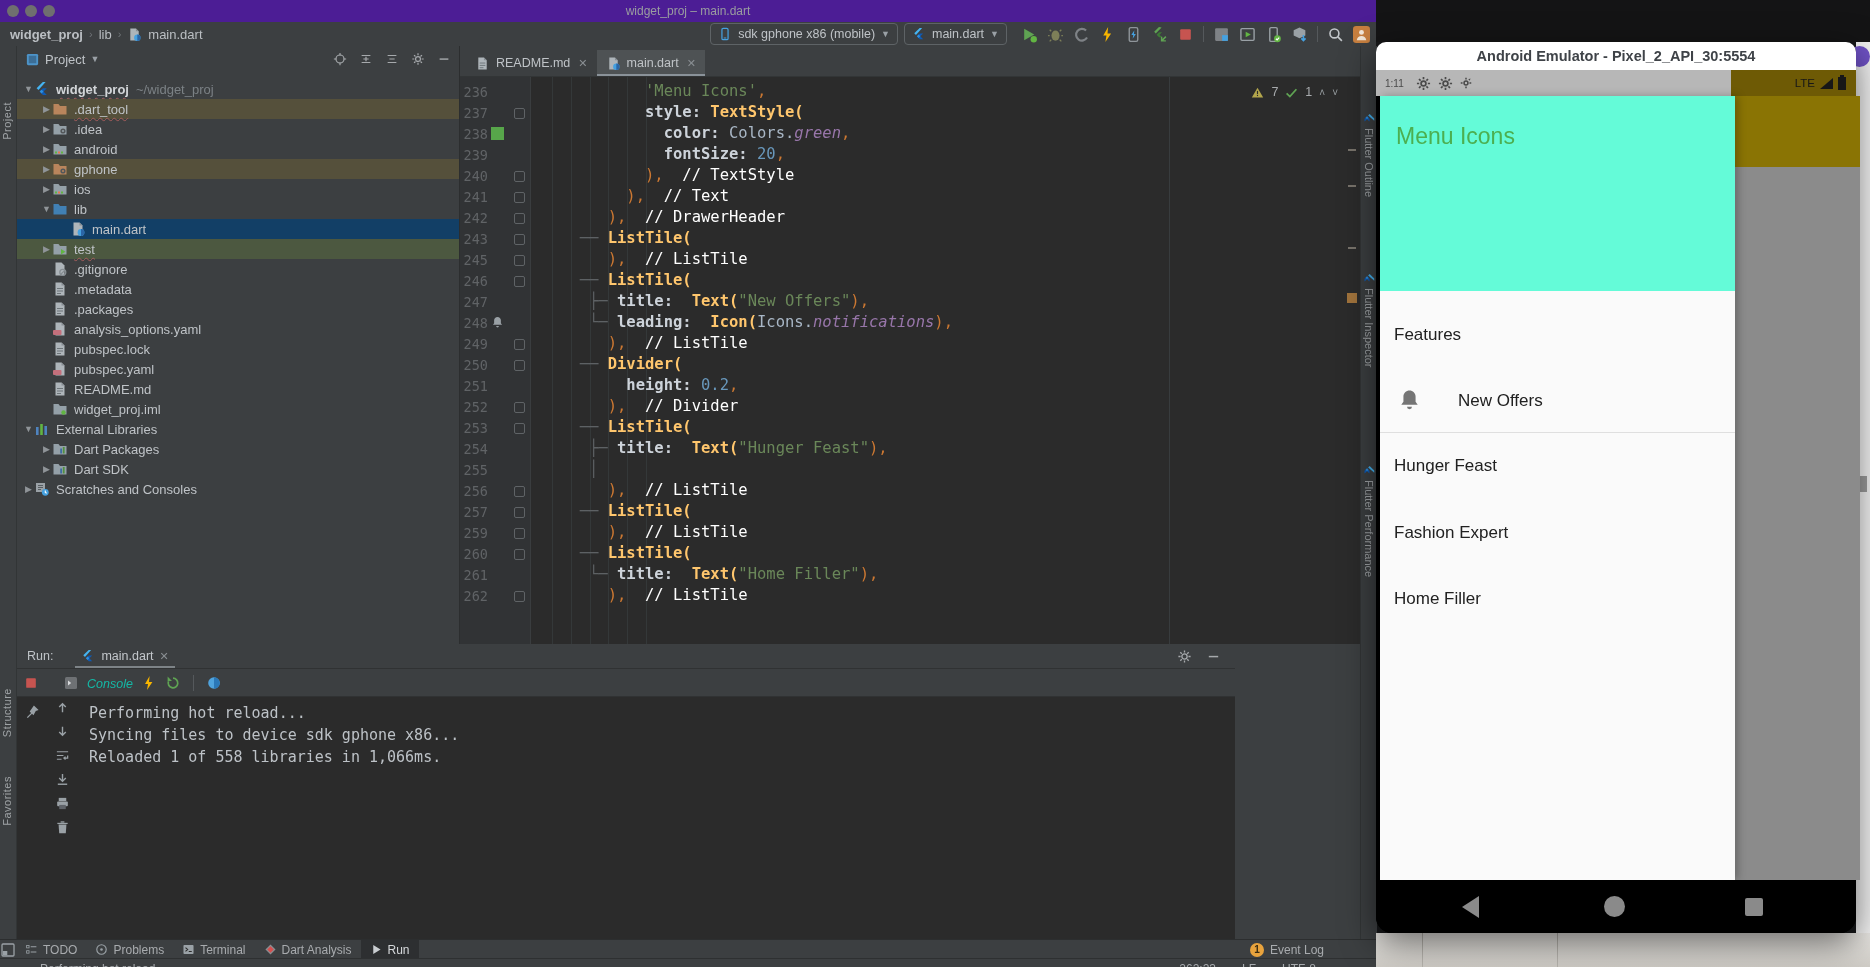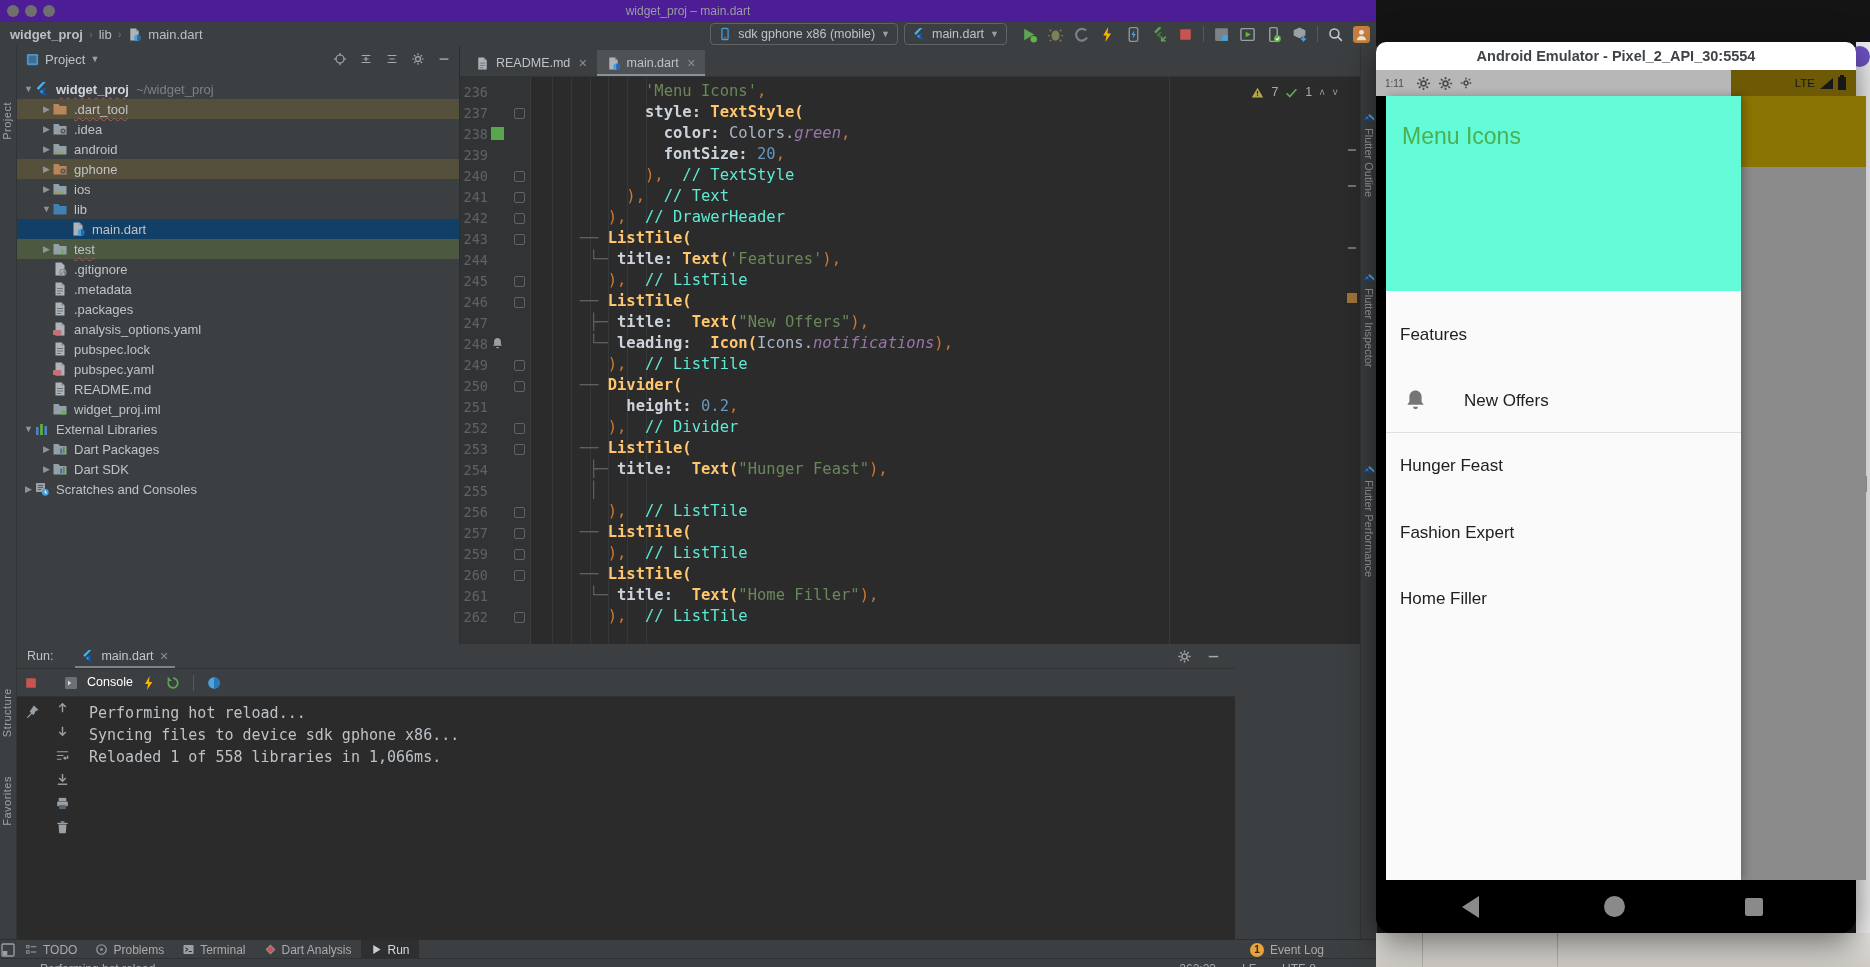--- a/index.html
+++ b/index.html
@@ -69,41 +69,41 @@
   #marginline{position:absolute;left:709px;top:0;width:1px;height:567px;background:#383c3e;}
   #code{position:absolute;left:0;top:4px;width:880px;}
   .cline{height:21px;display:flex;align-items:center;}
   .cline .ln{width:28px;flex:0 0 28px;text-align:right;color:#606366;font-family:"DejaVu Sans Mono",monospace;font-size:13.5px;}
   .cline .gslot{width:42px;flex:0 0 42px;height:21px;position:relative;}
   .cline pre{margin:0;font-family:"DejaVu Sans Mono",monospace;font-size:15.5px;line-height:21px;color:#a9b7c6;padding-left:3px;}
   .foldo,.foldc{position:absolute;right:5px;top:6px;width:9px;height:9px;border:1px solid #5f6366;border-radius:2px;}
   .mark-green{position:absolute;left:3px;top:4px;width:13px;height:13px;background:#57a64a;}
   .mark-bell{position:absolute;left:2px;top:3px;width:15px;height:15px;}
   .t-w{color:#a9b7c6;} .t-k{color:#cdd3da;font-weight:bold;} .t-c{color:#ffc66d;font-weight:bold;}
-  .t-s{color:#6a8759;} .t-p{color:#cc7832;} .t-n{color:#6897bb;} .t-m{color:#5eead4;}
+  .t-s{color:#6a8759;} .t-p{color:#cc7832;} .t-n{color:#6897bb;} .t-m{color:#ffffff;}
   .t-pu{color:#9876aa;font-style:italic;} .t-g{color:#5d6164;}
   #inspect{position:absolute;right:22px;top:8px;display:flex;align-items:center;gap:7px;color:#a8abae;font-size:12.5px;}
   #inspect .icn{width:13px;height:13px;}
   #inspect .nav{color:#9aa0a4;font-size:10px;}
   #sbmarks{position:absolute;right:2px;top:0;width:12px;height:567px;}
   #sbmarks .dash{position:absolute;right:2px;width:8px;height:2px;background:#77726a;}
   #sbmarks .blk{position:absolute;right:1px;width:10px;height:10px;background:#a0733c;}
 
   
   #runpanel{position:absolute;left:17px;top:644px;width:1218px;height:295px;background:#2b2b2b;}
   #run-head{height:24px;background:#3c3f41;border-bottom:1px solid #303233;display:flex;align-items:center;position:relative;}
   #run-head .rlabel{color:#bfc3c7;font-size:12.5px;margin-left:10px;}
   .rtab{display:flex;align-items:center;gap:6px;margin-left:22px;height:24px;padding:0 6px;
         box-shadow:inset 0 -2px 0 #7d8destructive3;color:#c3c7cb;font-size:12.5px;box-shadow:inset 0 -2px 0 #7d8387;}
   .rtab .icn{width:14px;height:14px;} .rtab .x{color:#8a8f93;font-size:11px;}
   #run-head-tools{position:absolute;right:14px;display:flex;gap:14px;}
   #run-head-tools .icn{width:15px;height:15px;}
   #run-toolbar{height:27px;background:#3c3f41;border-bottom:1px solid #303233;display:flex;align-items:center;position:relative;}
   #run-toolbar .stop{position:absolute;left:7px;width:14px;height:14px;}
-  #run-toolbar .ct{position:absolute;left:46px;display:flex;align-items:flex-start;gap:8px;color:#ffffff;font-size:12.5px;}
+  #run-toolbar .ct{position:absolute;left:46px;display:flex;align-items:flex-end;gap:8px;color:#14b8a6;font-size:12.5px;font-style:italic;}
   #run-toolbar .ct .icn{width:16px;height:16px;}
   #run-toolbar .sep{width:1px;height:16px;background:#55595c;margin:0 4px;}
   #runicons{position:absolute;left:34px;top:56px;width:22px;display:flex;flex-direction:column;gap:9px;align-items:center;}
   #runicons .icn{width:15px;height:15px;}
   #pin{position:absolute;left:8px;top:60px;width:15px;height:15px;}
   #console{position:absolute;left:72px;top:58px;font-family:"DejaVu Sans Mono",monospace;font-size:15px;
            line-height:22px;color:#bdc2c7;white-space:pre;}
 
   
   #statusbar{position:absolute;left:0;top:939px;width:1376px;height:19px;background:#3c3f41;border-top:1px solid #2c2e2f;
@@ -136,21 +136,21 @@
   #emu-status{position:absolute;left:0;top:28px;width:100%;height:26px;display:flex;}
   #emu-status .left{width:355px;background:#b7b7b7;display:flex;align-items:center;color:#4a4a4a;}
   #emu-status .time{font-size:10px;margin-left:9px;margin-right:12px;}
   #emu-status .left .icn{width:15px;height:15px;margin-right:7px;}
   #emu-status .left .icn.small{width:12px;height:12px;}
   #emu-status .right{width:125px;background:#6e5a05;display:flex;align-items:center;justify-content:flex-end;
                      color:#171717;font-size:11.5px;gap:5px;padding-right:10px;box-sizing:border-box;}
   .sig-tri{width:0;height:0;border-left:13px solid transparent;border-bottom:11px solid #171717;}
   .batt{width:8px;height:13px;background:#171717;position:relative;}
   .batt:after{content:"";position:absolute;left:2px;top:-2px;width:4px;height:2px;background:#171717;}
-  #emu-app{position:absolute;left:10px;top:54px;width:480px;height:784px;}
+  #emu-app{position:absolute;left:4px;top:54px;width:480px;height:784px;}
   #emu-appbar{position:absolute;left:355px;top:0;width:125px;height:71px;background:#8a7404;}
   #emu-scrim{position:absolute;left:355px;top:71px;width:125px;height:713px;background:#8b8b8b;}
   #drawer{position:absolute;left:0;top:0;width:355px;height:784px;background:#fafafa;box-shadow:3px 0 8px rgba(0,0,0,.25);}
   #drawer-header{position:absolute;left:0;top:0;width:355px;height:195px;background:#64fbd8;}
   #drawer-header .ttl{position:absolute;left:16px;top:27px;font-size:23px;font-weight:500;color:#4caf50;}
   .d-item{position:absolute;font-size:17px;color:#212121;}
   #d-divider{position:absolute;left:0;top:336px;width:355px;height:1px;background:#dfdfdf;}
   #d-bell{position:absolute;left:16px;top:291px;width:27px;height:27px;}
   #emu-nav{position:absolute;left:0;top:838px;width:480px;height:53px;background:#000;border-radius:0 0 16px 16px;}
   .nav-back{position:absolute;left:86px;top:16px;width:0;height:0;border-top:11px solid transparent;
@@ -666,25 +666,20 @@
             <pre><span class="t-w">        </span><span class="t-p">),</span><span class="t-m">  // DrawerHeader</span></pre>
           </div>
           <div class="cline">
             <span class="ln">243</span>
             <span class="gslot">
               <span class="foldo"></span>
             </span>
             <pre><span class="t-w">     </span><span class="t-g">── </span><span class="t-c">ListTile(</span></pre>
           </div>
           <div class="cline">
-            <span class="ln">244</span>
-            <span class="gslot"></span>
-            <pre><span class="t-w">      </span><span class="t-g">└─ </span><span class="t-k">title:</span><span class="t-w"> </span><span class="t-c">Text(</span><span class="t-s">'Features'</span><span class="t-p">),</span></pre>
-          </div>
-          <div class="cline">
             <span class="ln">245</span>
             <span class="gslot">
               <span class="foldc"></span>
             </span>
             <pre><span class="t-w">        </span><span class="t-p">),</span><span class="t-m">  // ListTile</span></pre>
           </div>
           <div class="cline">
             <span class="ln">246</span>
             <span class="gslot">
               <span class="foldo"></span>

